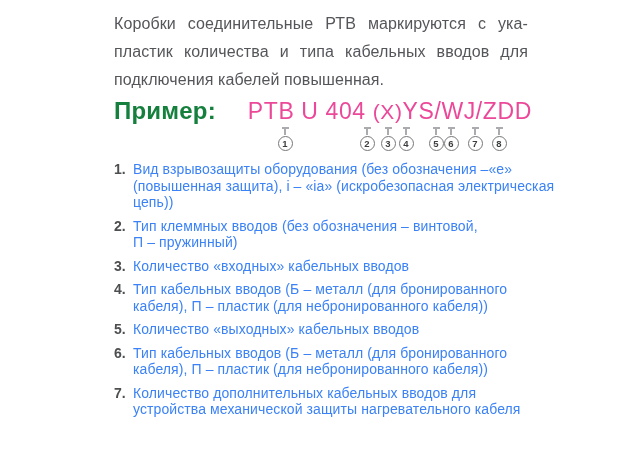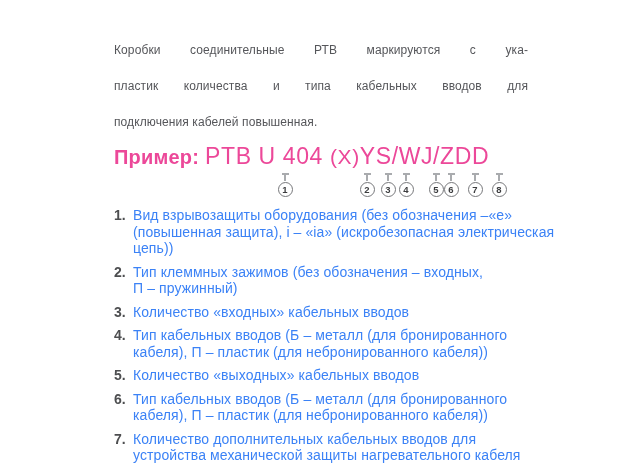--- a/index.html
+++ b/index.html
@@ -15,41 +15,40 @@
     background:#ffffff;
   }
   .content{
     position:absolute;
     left:114px;top:10px;
     width:482px;
   }
   
   .intro{
     width:414px;
-    font-size:12px;
-    line-height:36px;
+    font-size:16px;
+    line-height:28px;
     color:#55565a;
     letter-spacing:0.1px;
-    margin-top:22px;
   }
   .jline{display:block;text-align:justify;text-align-last:justify;}
   .jline.last{text-align:left;text-align-last:auto;}
   
   .example-row{
     margin-top:3px;
     height:28px;
     display:flex;
     align-items:baseline;
     white-space:nowrap;
   }
   .example-label{
-    font-size:20px;
+    font-size:24px;
     font-weight:bold;
-    color:#ec4899;
-    margin-right:6px;
+    color:#15803d;
+    margin-right:32px;
     letter-spacing:0.2px;
   }
   .example-code{
     font-size:23px;
     font-weight:300;
     color:#ec4899;
     letter-spacing:0.6px;
   }
   .code-x{font-size:21px;}
   
@@ -165,21 +164,21 @@
 
     <div class="list">
       <div class="item">
         <span class="num">1.</span>
         <span class="txt">Вид взрывозащиты оборудования (без обозначения –«е»
 (повышенная защита), i – «ia» (искробезопасная электрическая
 цепь))</span>
       </div>
       <div class="item">
         <span class="num">2.</span>
-        <span class="txt">Тип клеммных зажимов (без обозначения – входных,
+        <span class="txt">Тип клеммных вводов (без обозначения – винтовой,
 П – пружинный)</span>
       </div>
       <div class="item">
         <span class="num">3.</span>
         <span class="txt">Количество «входных» кабельных вводов</span>
       </div>
       <div class="item">
         <span class="num">4.</span>
         <span class="txt">Тип кабельных вводов (Б – металл (для бронированного
 кабеля), П – пластик (для небронированного кабеля))</span>

